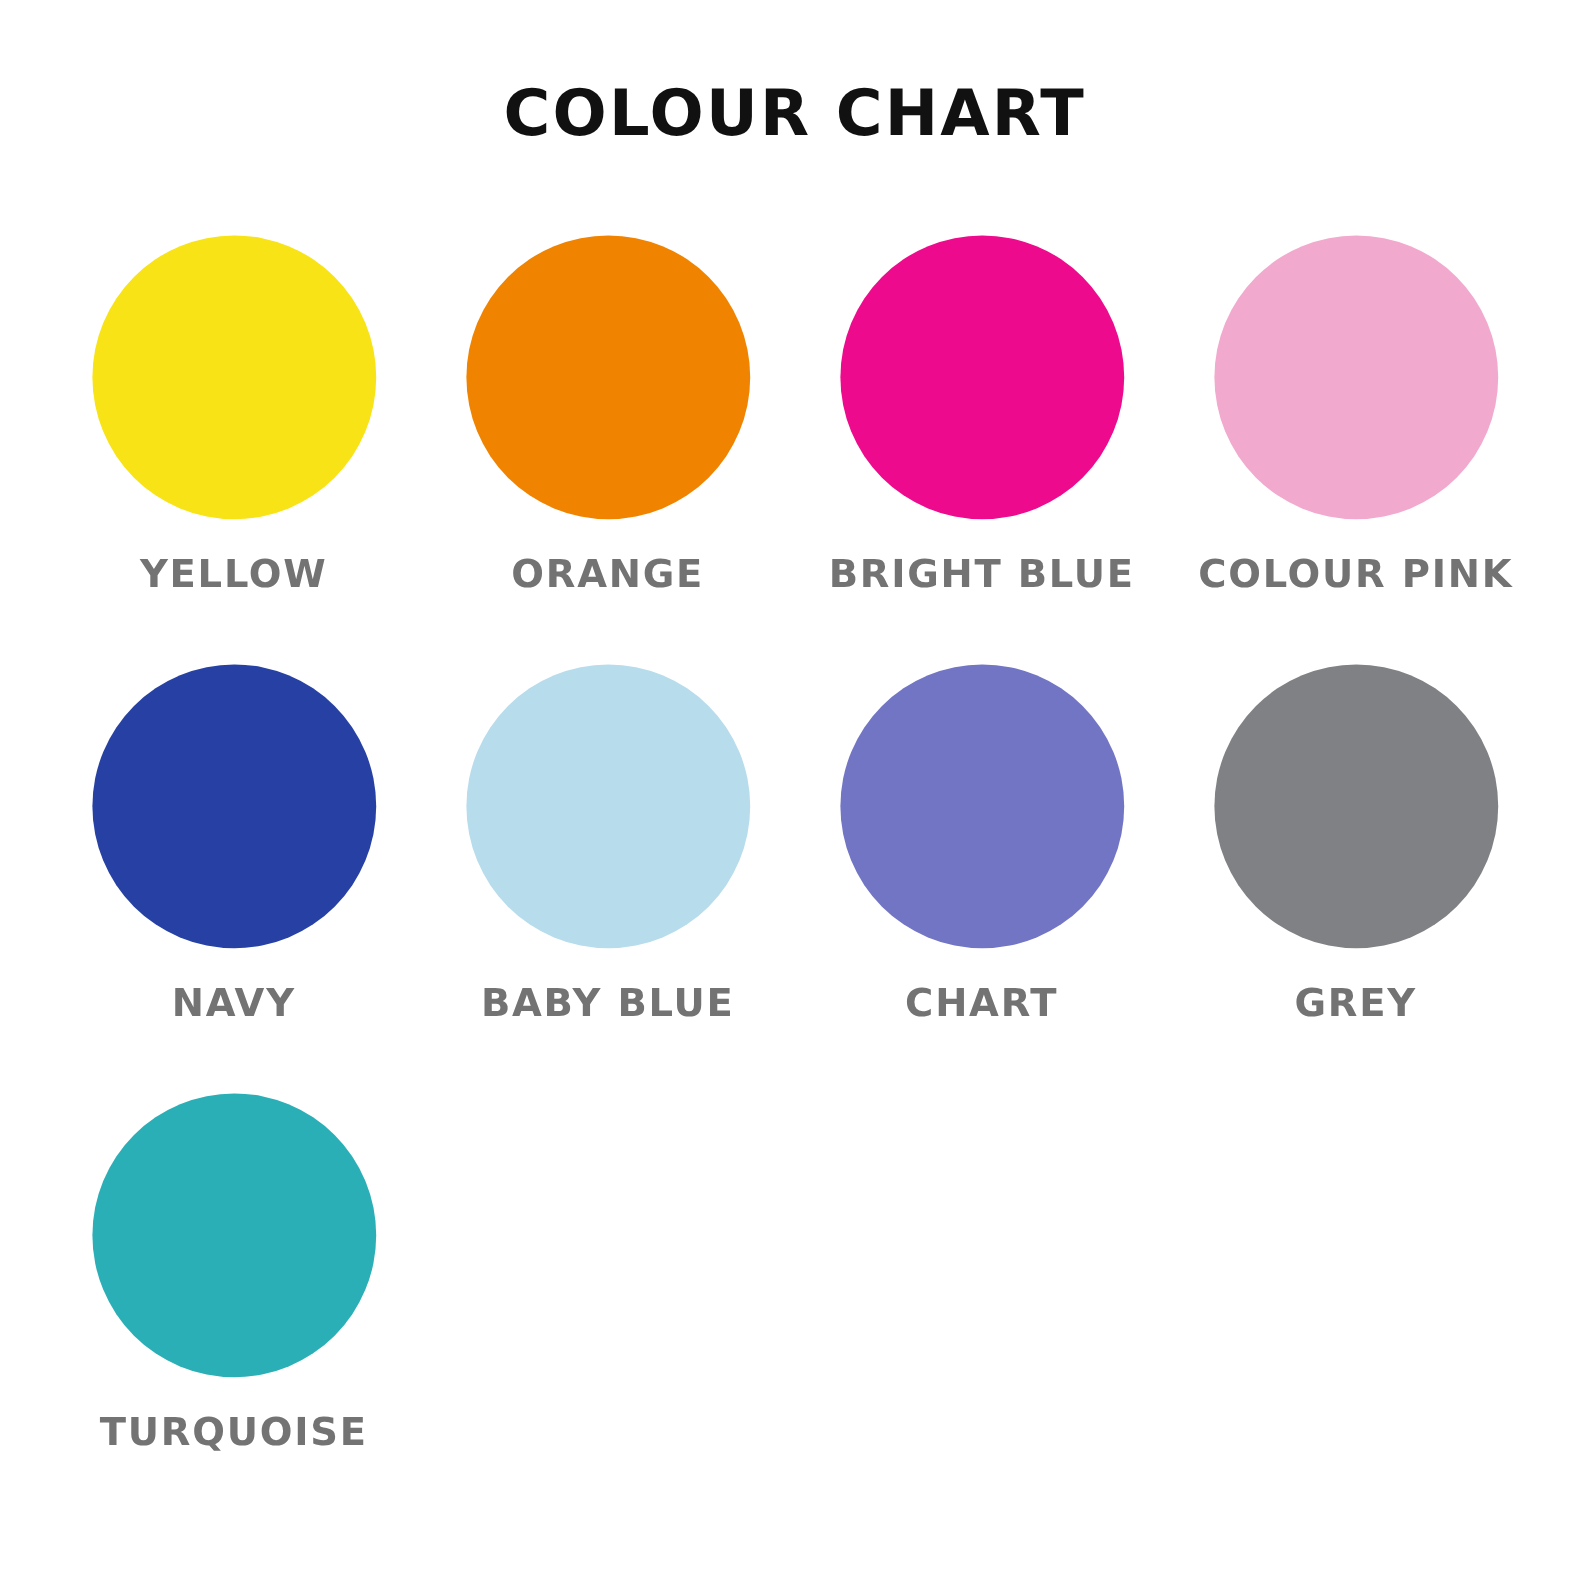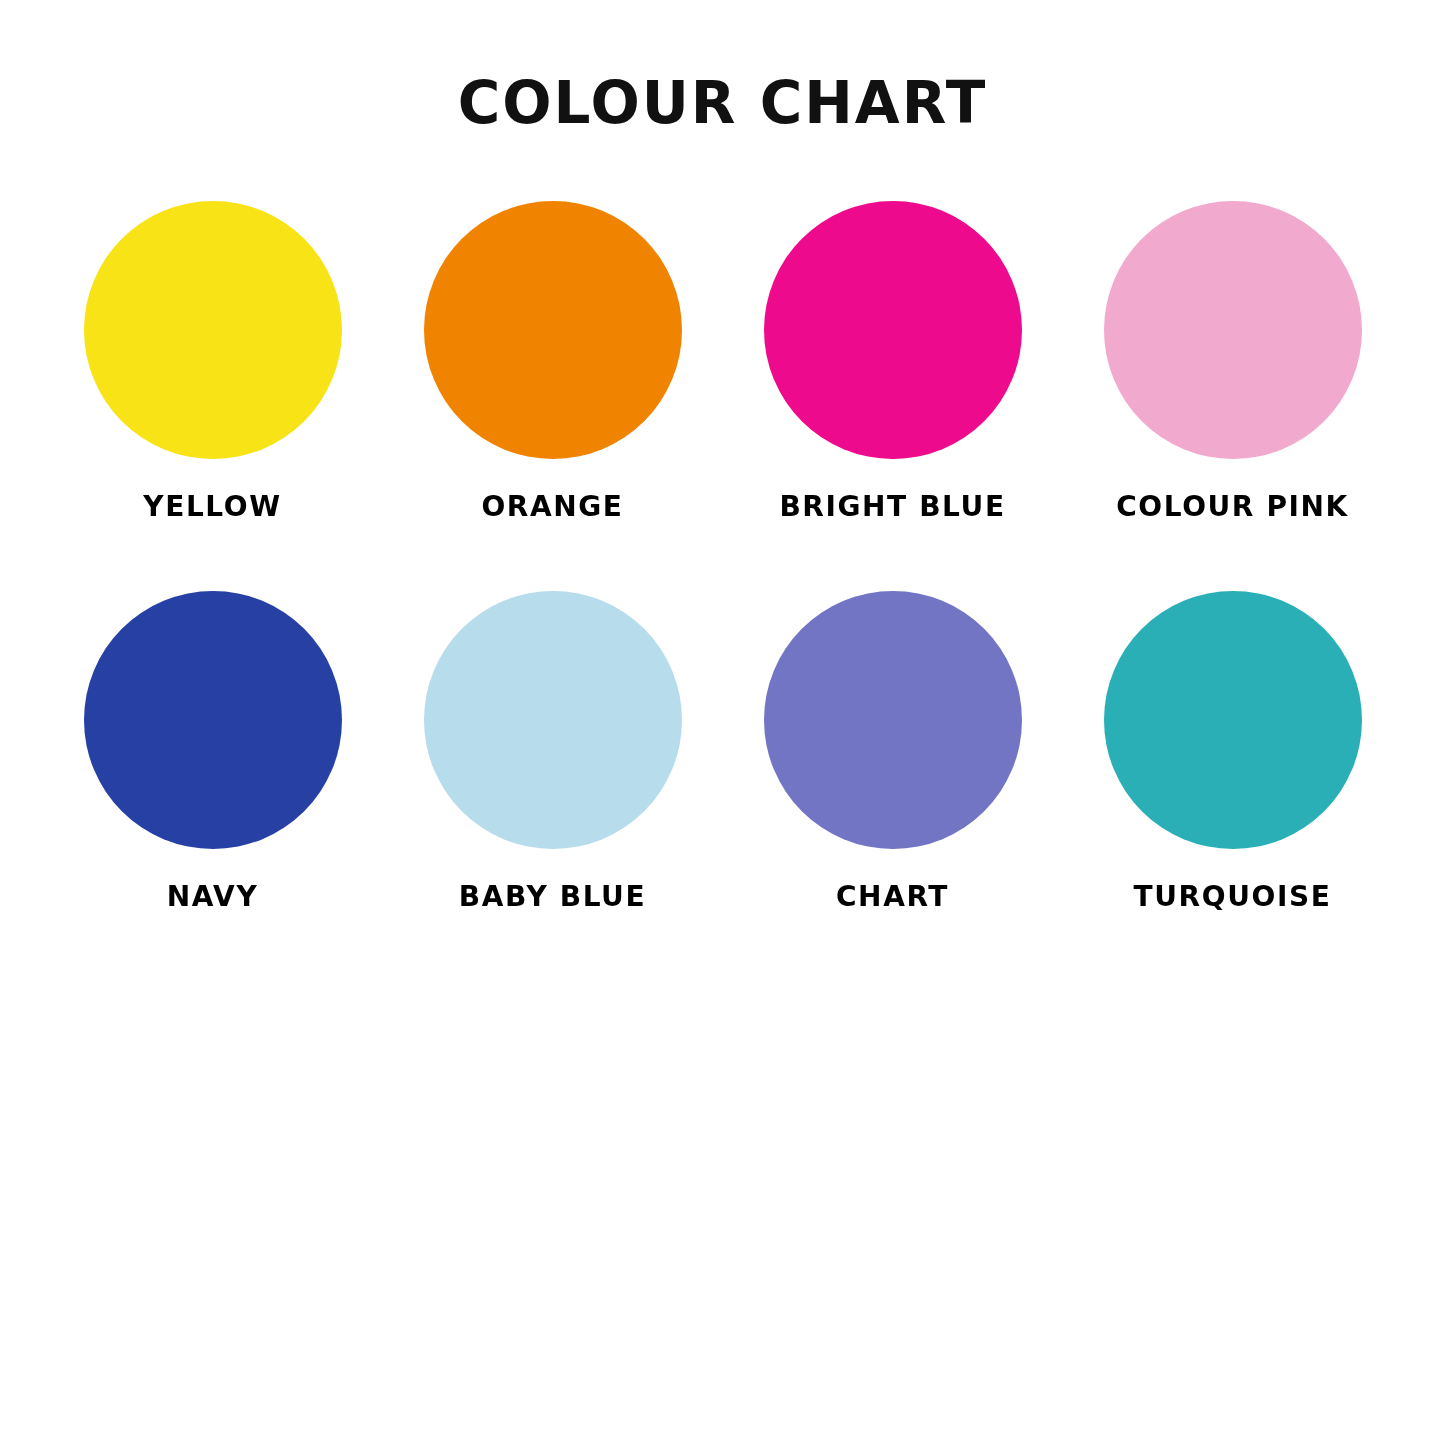--- a/index.html
+++ b/index.html
@@ -27,21 +27,21 @@
   }
 
   .chart-title {
     font-family: "DejaVu Sans", sans-serif;
     font-weight: 700;
     font-size: 58px;
     letter-spacing: 2px;
     color: #111111;
     text-align: center;
     margin-top: 74px;
-    margin-bottom: 3px;
+    margin-bottom: 16px;
     line-height: 1;
     white-space: nowrap;
   }
 
   .swatch-grid {
     width: 1360px;
     margin: 0 auto;
     margin-top: 66px;
     display: grid;
     grid-template-columns: repeat(4, 1fr);
@@ -60,23 +60,23 @@
   .swatch-dot {
     width: 258px;
     height: 258px;
     border-radius: 50%;
     display: block;
   }
 
   .swatch-label {
     font-family: "DejaVu Sans", sans-serif;
     font-weight: 700;
-    font-size: 28px;
+    font-size: 35px;
     letter-spacing: 1.6px;
-    color: #000000;
+    color: #737373;
     text-align: right;
     margin-top: 34px;
     white-space: nowrap;
     line-height: 1;
   }
 </style>
 </head>
 <body>
 
 <div class="chart-page">
@@ -114,20 +114,24 @@
     <div class="swatch-cell">
       <span class="swatch-dot" style="background-color: rgb(183, 220, 236);"></span>
       <span class="swatch-label">BABY BLUE</span>
     </div>
 
     <div class="swatch-cell">
       <span class="swatch-dot" style="background-color: rgb(113, 117, 196);"></span>
       <span class="swatch-label">CHART</span>
     </div>
 
+    <div class="swatch-cell">
+      <span class="swatch-dot" style="background-color: rgb(128, 129, 132);"></span>
+      <span class="swatch-label">GREY</span>
+    </div>
 
 
 
     <div class="swatch-cell">
       <span class="swatch-dot" style="background-color: rgb(43, 175, 183);"></span>
       <span class="swatch-label">TURQUOISE</span>
     </div>
 
   </div>
 </div>

